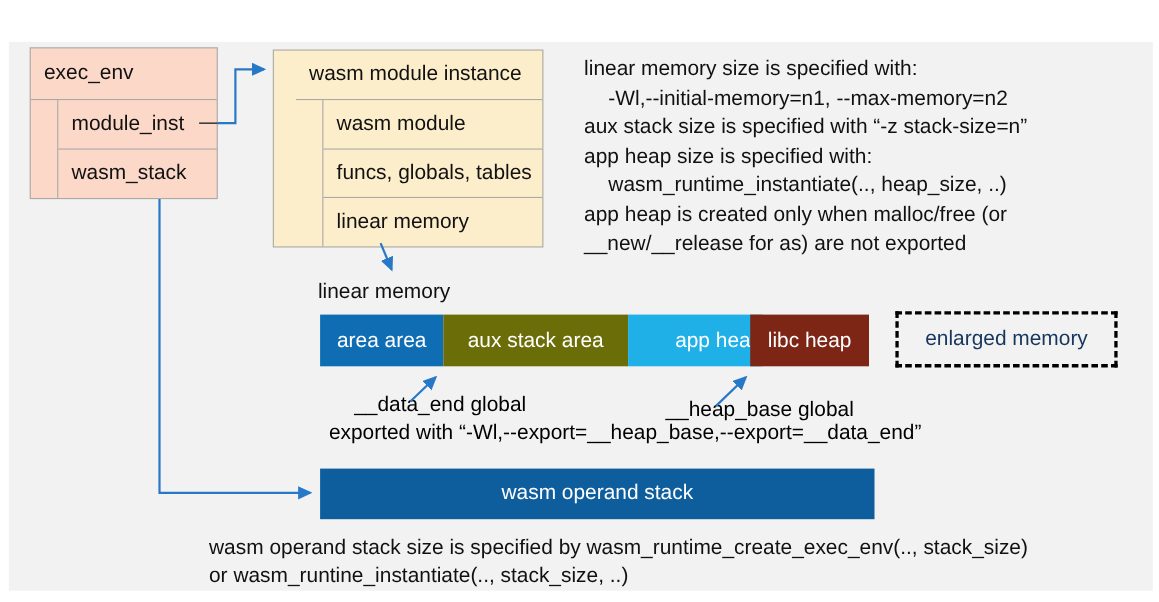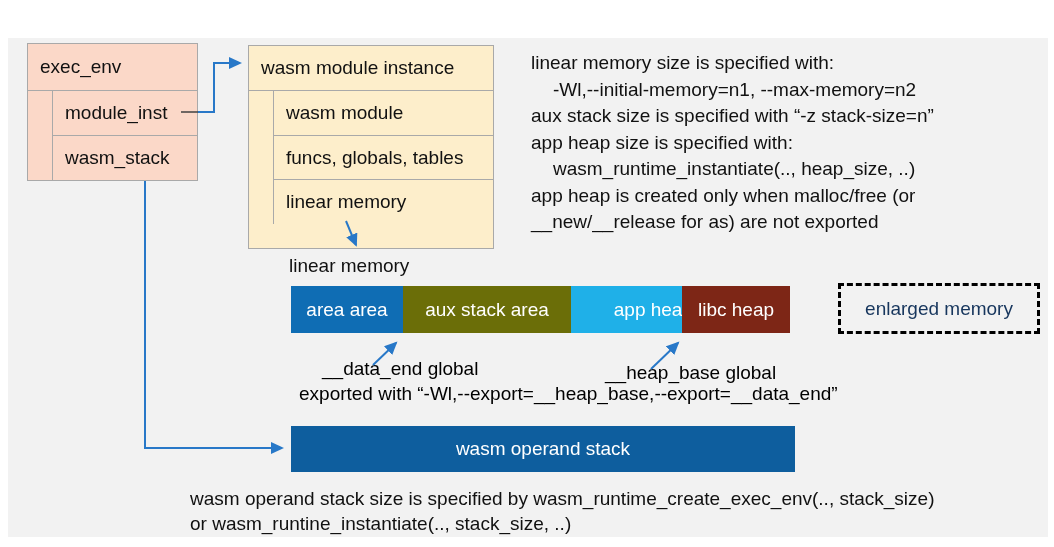--- a/index.html
+++ b/index.html
@@ -17,36 +17,36 @@
   .box-strip { width:25px; border-right:1px solid #a9a9a9; box-sizing:border-box; }
   .box-cells { flex:1; display:flex; flex-direction:column; }
   .box-cell { flex:1; display:flex; align-items:center; padding-left:12px;
               border-bottom:1px solid #a9a9a9; box-sizing:border-box; white-space:nowrap; }
   .box-cell:last-child { border-bottom:none; }
 
   #exec-env-box { left:27px; top:43px; width:171px; height:138px; }
   #exec-env-box .box-header { height:47px; }
   #exec-env-box .box-body { height:89px; }
 
-  #module-instance-box { left:248px; top:45px; width:246px; height:204px; }
+  #module-instance-box { left:248px; top:45px; width:246px; height:180px;padding-left:20px; }
   #module-instance-box .box-header { height:45px; }
   #module-instance-box .box-body { height:133px; }
 
   .notes-right { position:absolute; left:531px; top:50px; font-size:19px; line-height:26.5px; white-space:nowrap; }
   .notes-right .indent { padding-left:22px; }
 
   .lm-label { position:absolute; left:289px; top:255px; font-size:19px; white-space:nowrap; }
 
   .bar-seg { position:absolute; top:286px; height:47px; display:flex; align-items:center;
              justify-content:center; font-size:19px; white-space:nowrap; }
   #seg-data    { left:291px; width:112px; }
   #seg-aux     { left:403px; width:168px; }
   #seg-app     { left:571px; width:122px;justify-content:flex-end; }
   #seg-libc    { left:682px; width:108px; }
-  #seg-enl     { left:838px; width:202px; top:283px; height:51px;
+  #seg-enl     { left:814px; width:202px; top:283px; height:51px;
                  border:3px dashed #000; box-sizing:border-box; background:transparent;align-items:center; }
 
   .ann { position:absolute; font-size:19px; white-space:nowrap; color:#000; }
   #ann-data-end  { left:322px; top:358px; }
   #ann-heap-base { left:605px; top:362px; }
   #ann-export    { left:299px; top:383px; }
 
   .operand-bar { position:absolute; left:291px; top:426px; width:504px; height:46px;
                  display:flex; align-items:center; justify-content:center;
                  font-size:19px; }

